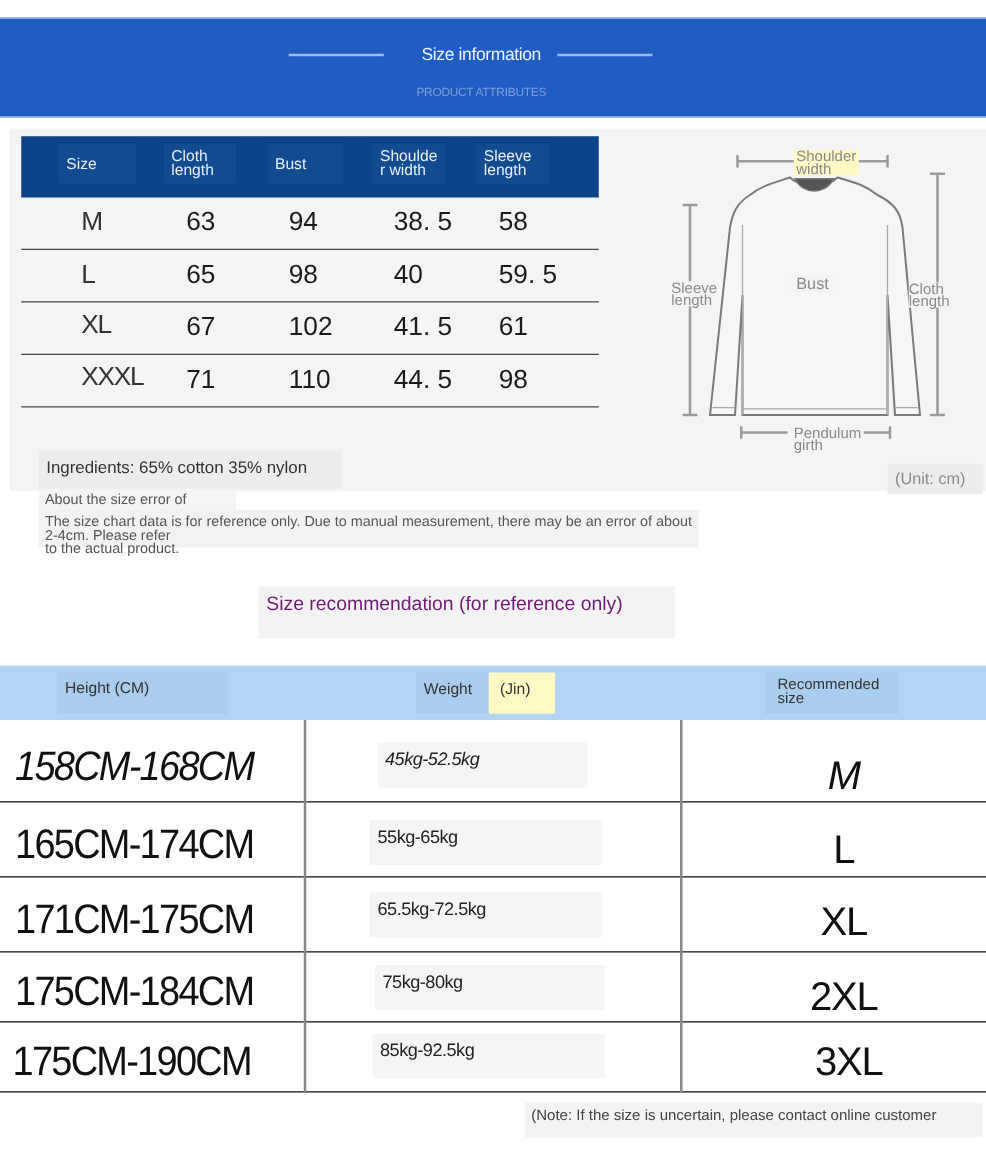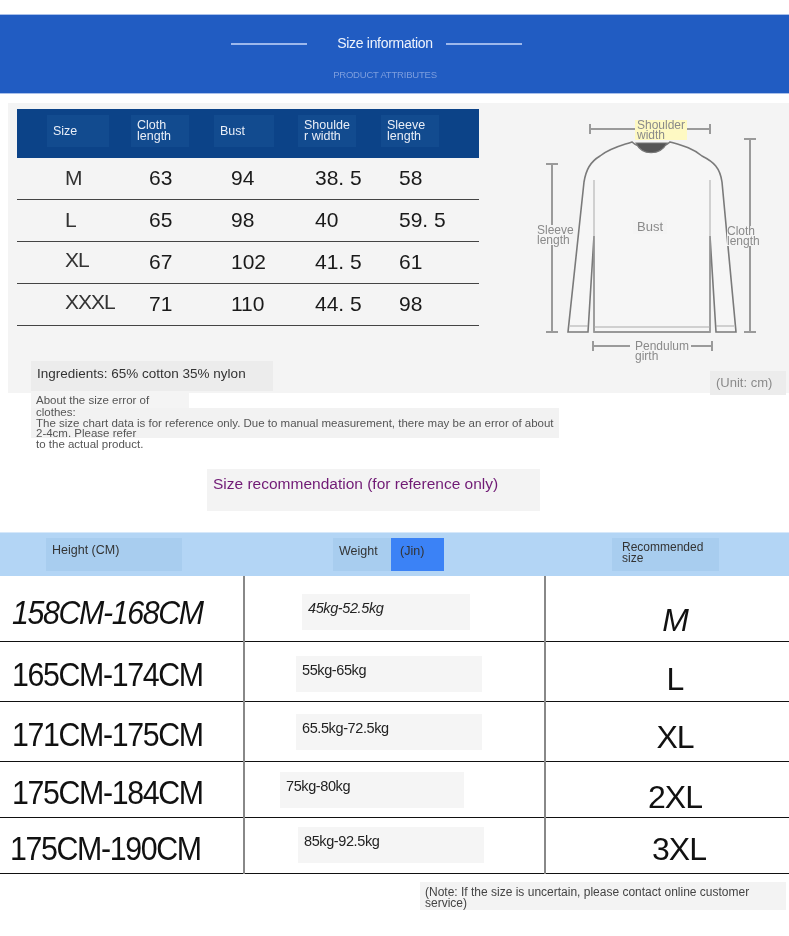--- a/index.html
+++ b/index.html
@@ -256,31 +256,30 @@
       <div>girth</div>
   </div>
 </div>
 <div class="abs unit">(Unit: cm)</div>
 
 <div class="abs ingredients">Ingredients: 65% cotton 35% nylon</div>
 <div class="abs error-title">
   <div>About the size error of</div>
 </div>
 <div class="abs error-body">
-  <div style="margin-top:-6px;">clothes:</div>
   <div>The size chart data is for reference only. Due to manual measurement, there may be an error of about 2-4cm. Please refer</div>
   <div>to the actual product.</div>
 </div>
 
 <div class="abs rec-title">Size recommendation (for reference only)</div>
 
 <div class="abs rec-head">
   <div class="hc" style="left:46px;width:136px;padding:5px 0 0 6px;">Height (CM)</div>
   <div class="hc" style="left:333px;width:58px;padding:6px 0 0 6px;">Weight</div>
-  <div class="hc" style="left:391px;width:53px;padding:6px 0 0 9px;background:#3b82f6;">(Jin)</div>
+  <div class="hc" style="left:391px;width:53px;padding:6px 0 0 9px;background:#fef9c3;">(Jin)</div>
   <div class="hc" style="left:612px;width:107px;padding:4px 0 0 10px;line-height:11px;font-size:12px;">
     <div>Recommended</div>
       <div>size</div>
   </div>
 </div>
 
 <div class="abs rec-table">
   <div class="rec-row" style="height:65px;font-style:italic;">
     <div class="h" style="height:65px;line-height:74px;">158CM-168CM</div>
     <div class="w" style="left:302px;width:168px;top:18px;">45kg-52.5kg</div>
@@ -291,28 +290,27 @@
     <div class="w" style="left:296px;width:186px;top:14px;">55kg-65kg</div>
     <div class="s">L</div>
   </div>
   <div class="rec-row">
     <div class="h">171CM-175CM</div>
     <div class="w" style="left:296px;width:186px;top:12px;">65.5kg-72.5kg</div>
     <div class="s" style="line-height:70px;">XL</div>
   </div>
   <div class="rec-row" style="height:55px;">
     <div class="h" style="height:55px;line-height:62px;">175CM-184CM</div>
-    <div class="w" style="left:280px;width:184px;top:10px;">75kg-80kg</div>
+    <div class="w" style="left:300px;width:184px;top:10px;">75kg-80kg</div>
     <div class="s" style="height:55px;line-height:70px;">2XL</div>
   </div>
   <div class="rec-row" style="height:55px;">
     <div class="h" style="height:55px;line-height:62px;left:10px;">175CM-190CM</div>
     <div class="w" style="left:298px;width:186px;top:9px;">85kg-92.5kg</div>
     <div class="s" style="height:55px;line-height:62px;left:550px;">3XL</div>
   </div>
   <div class="vline" style="left:243px;top:0;height:298px;"></div>
   <div class="vline" style="left:544px;top:0;height:298px;"></div>
 </div>
 
 <div class="abs note">
   <div>(Note: If the size is uncertain, please contact online customer</div>
-  <div>service)</div>
 </div>
 
 </body></html>

